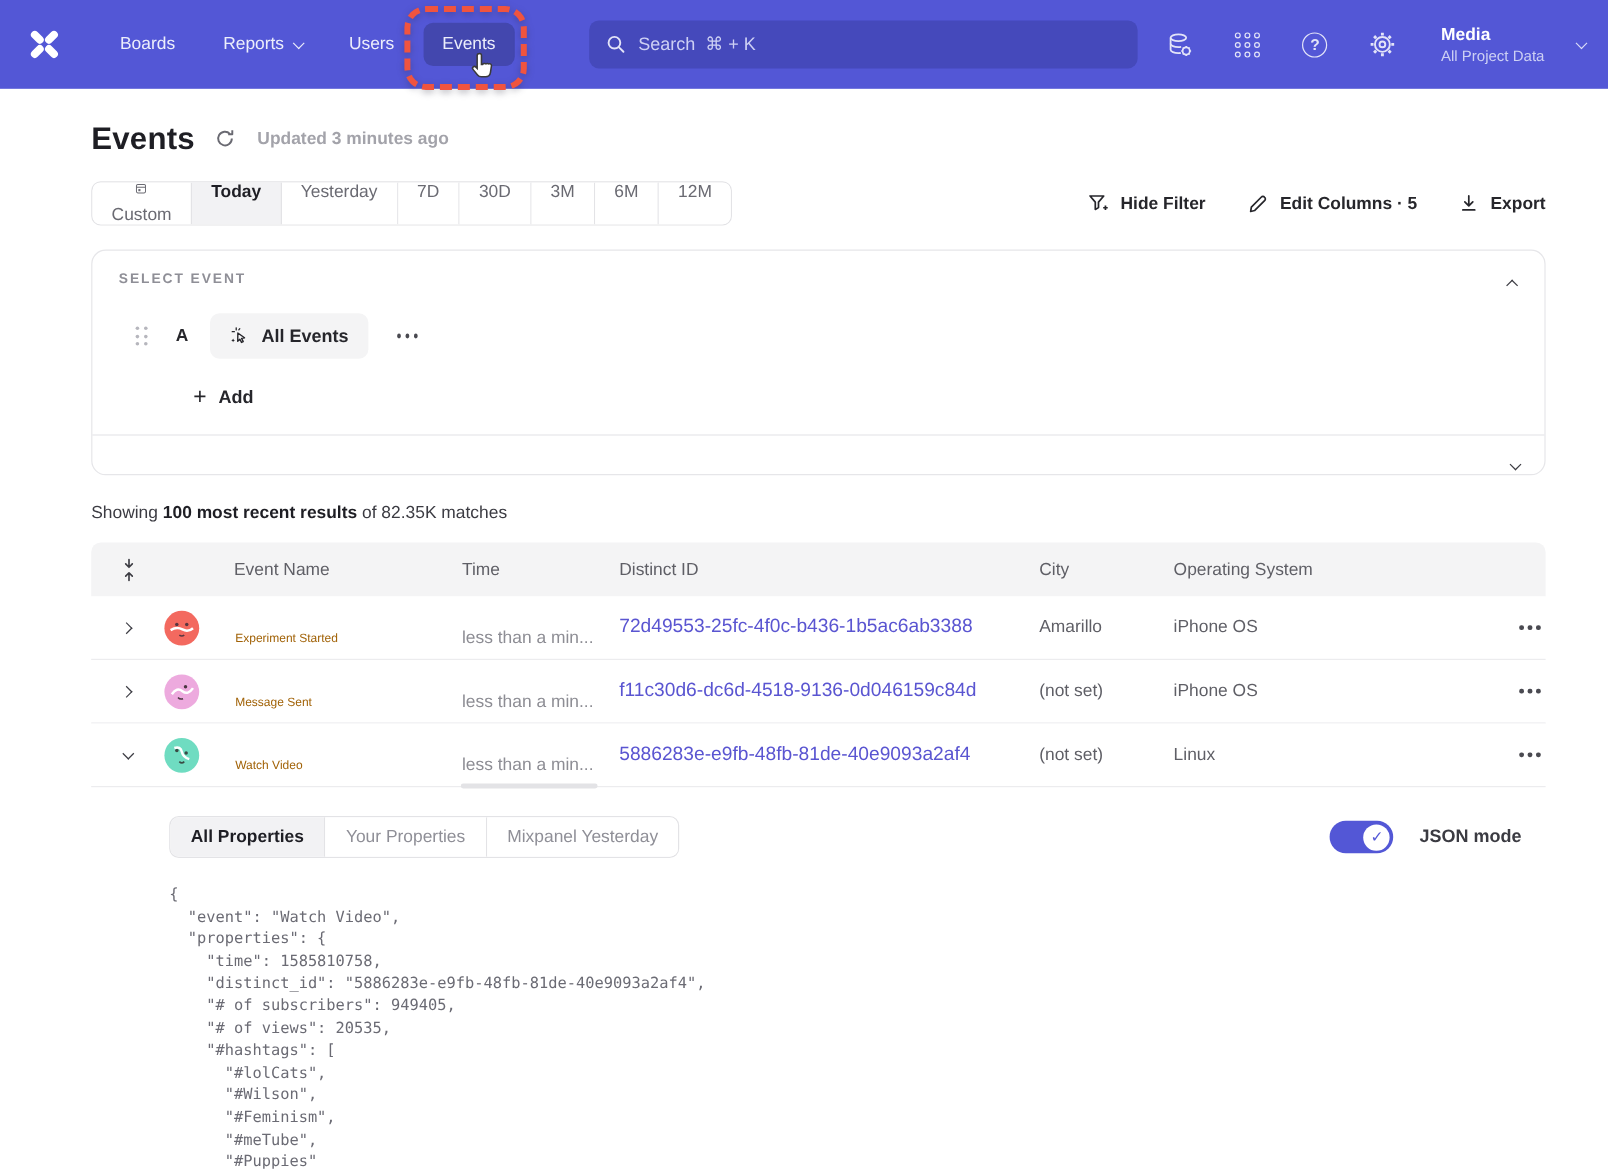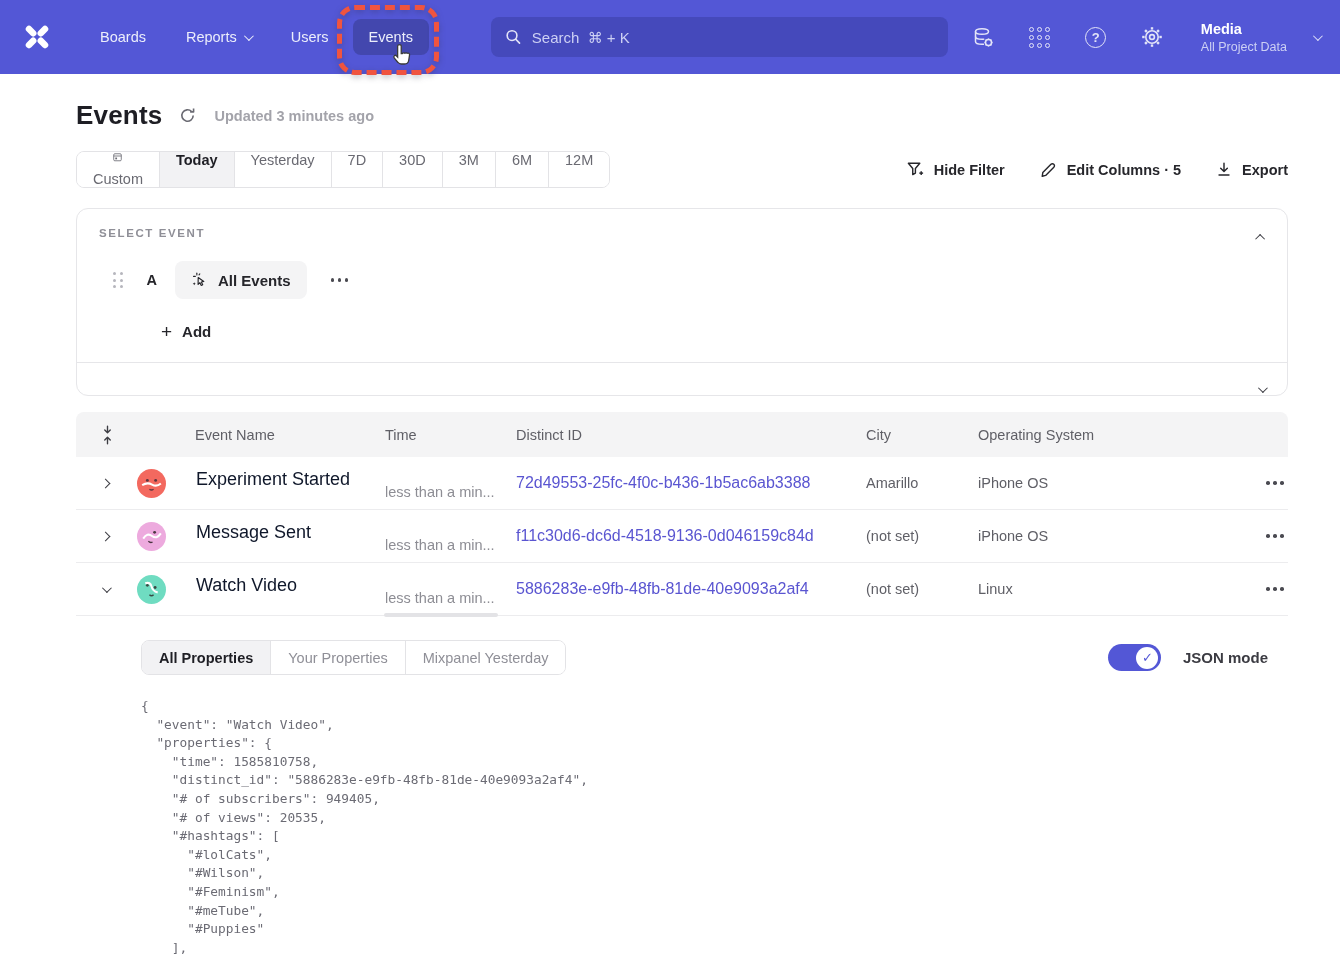--- a/index.html
+++ b/index.html
@@ -83,21 +83,21 @@
   .results-line b { color:#1e1e24; }
 
   
   .events-table { margin-top:16px; }
   .t-grid { display:grid; grid-template-columns:56px 253px 131px 350px 112px 194px 1fr; align-items:center; }
   .t-head { background:#f4f4f5; border-radius:8px 8px 0 0; height:45px; font-size:14.5px; color:#5f5f66; font-weight:500; }
   .t-head .expand-all { padding-left:26px; cursor:pointer; display:flex; }
   .t-head .col-name { padding-left:63px; }
   .t-row { height:53px; border-bottom:1px solid #ececee; position:relative; background:#fff; }
   .cell-expander { padding-left:26px; display:flex; cursor:pointer; color:#3c3c43; }
-  .cell-name { display:flex; align-items:flex-start; padding-left:5px; gap:30px; font-size:18px; color:#0f172a; }
+  .cell-name { display:flex; align-items:flex-end; padding-left:5px; gap:30px; font-size:10px; color:#a16207; }
   .avatar { width:29px; height:29px; border-radius:50%; flex:none; display:flex; align-items:center; justify-content:center; }
   .cell-time { font-size:14.5px; color:#8d8d94;margin-top:18px; }
   .cell-id a { font-size:16px; color:#5a55d1; text-decoration:none; cursor:pointer; }
   .cell-city, .cell-os { font-size:14.5px; color:#5f5f66; }
   .cell-menu { display:flex; justify-content:flex-start; padding-left:88px; }
   .hscroll-thumb { position:absolute; left:308px; bottom:-2px; width:114px; height:4px; background:#e3e3e6; border-radius:2px; }
 
   
   .detail { padding:24px 0 0 65px; position:relative; }
   .detail-top { display:flex; align-items:center; padding-right:20px; }
@@ -324,20 +324,21 @@
       <div class="add-btn">
         <span class="add-plus">+</span>
         <span>Add</span>
       </div>
     </div>
     <div class="filters-section">
       <span class="qc-collapse" style="top:16px;"><span class="chev down"></span></span>
     </div>
   </section>
 
+  <p class="results-line"><span>Showing </span><b>100 most recent results</b><span> of 82.35K matches</span></p>
 
   <section class="events-table">
 
     <div class="t-grid t-head">
       <div class="expand-all">
         <svg width="11" height="22" viewBox="0 0 12 22" fill="none" stroke="#3c3c43" stroke-width="1.5" stroke-linecap="round" stroke-linejoin="round">
           <path d="M6 1.5v6.5M3 5.5l3 3 3-3"></path>
           <path d="M6 20.5V14M3 16.5l3-3 3 3"></path>
         </svg>
       </div>

